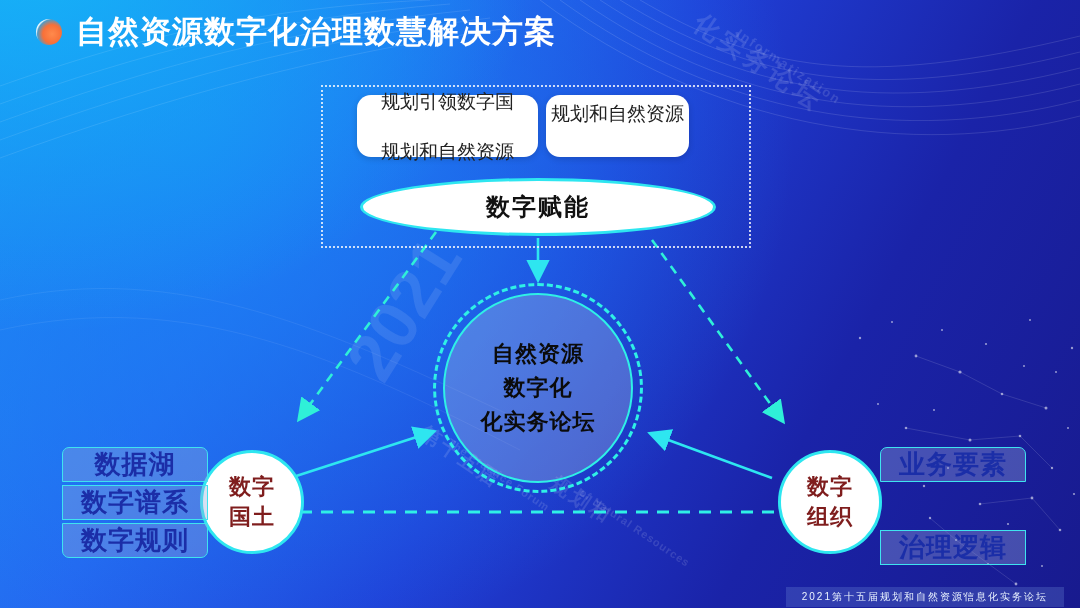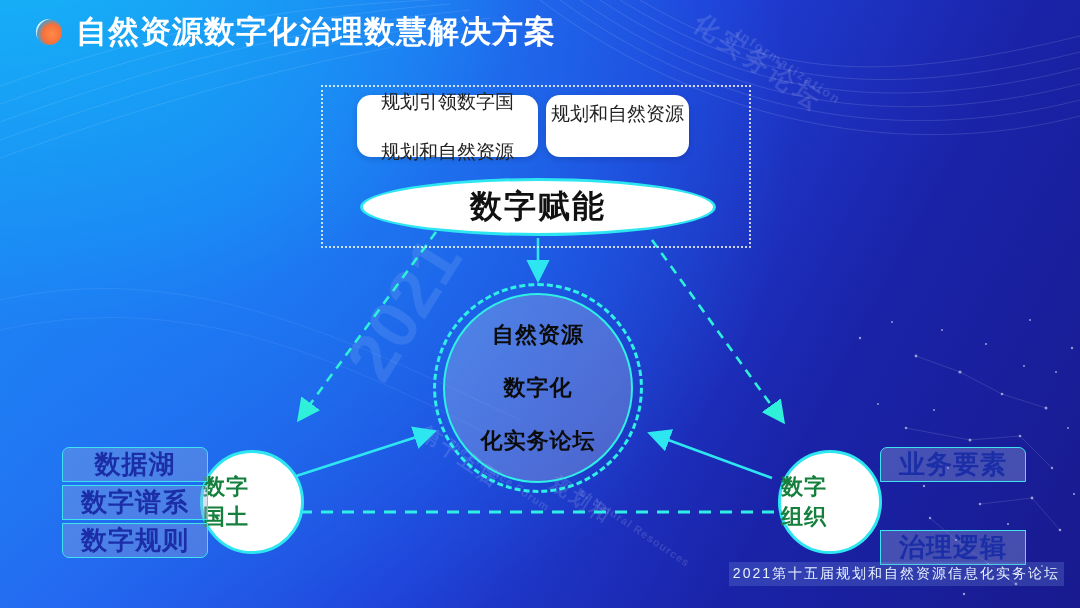--- a/index.html
+++ b/index.html
@@ -50,47 +50,47 @@
   .pill span{display:block;}
   #pill-left{left:357px;top:95px;width:181px;height:62px;}
   #pill-right{left:546px;top:95px;width:143px;height:62px;}
 
   .ellipse{
     position:absolute;left:360px;top:178px;width:356px;height:58px;
     background:#ffffff;border-radius:50%;
     border:3px solid #2ee6f0;
     box-sizing:border-box;
     display:flex;align-items:center;justify-content:center;
-    color:#111111;font-size:32px;font-weight:700;letter-spacing:2px;
+    color:#111111;font-size:24px;font-weight:700;letter-spacing:2px;
     box-shadow:0 0 0 0 rgba(0,0,0,0);
   }
 
   
   .core-outer{
     position:absolute;left:433px;top:283px;width:210px;height:210px;
     border-radius:50%;
     border:3px dashed #2ff0e6;
     box-sizing:border-box;
   }
   .core-inner{
     position:absolute;left:443px;top:293px;width:190px;height:190px;
     border-radius:50%;
     border:2px solid #2ff0e6;
     background:rgba(190,205,225,.30);
     box-sizing:border-box;
     display:flex;flex-direction:column;align-items:center;justify-content:center;
-    color:#0b0b0b;font-size:22px;font-weight:700;line-height:34px;letter-spacing:1px;gap:19px;
+    color:#0b0b0b;font-size:22px;font-weight:700;line-height:34px;letter-spacing:1px;
   }
 
   
   .node-circle{
     position:absolute;width:104px;height:104px;border-radius:50%;
     background:#ffffff;border:3px solid #2ee6f0;box-sizing:border-box;
-    display:flex;flex-direction:column;align-items:flex-start;justify-content:center;
-    color:#15803d;font-size:22px;font-weight:700;line-height:30px;letter-spacing:1px;
+    display:flex;flex-direction:column;align-items:center;justify-content:center;
+    color:#7f1d1d;font-size:22px;font-weight:700;line-height:30px;letter-spacing:1px;
   }
   #node-left{left:200px;top:450px;}
   #node-right{left:778px;top:450px;}
 
   
   .tag-stack{position:absolute;display:flex;flex-direction:column;gap:3px;}
   #tags-left{left:62px;top:447px;}
   #tags-right{left:880px;top:447px;gap:48px;}
   .tag{
     width:146px;height:35px;box-sizing:border-box;
@@ -102,24 +102,24 @@
   #tags-left .tag:first-child{border-top-left-radius:7px;border-top-right-radius:7px;}
   #tags-left .tag:last-child{border-bottom-left-radius:7px;border-bottom-right-radius:7px;}
   #tags-right .tag:first-child{border-top-left-radius:7px;border-top-right-radius:7px;}
   #tags-right .tag:last-child{border-bottom-left-radius:7px;border-bottom-right-radius:7px;}
 
   
   .connectors{position:absolute;inset:0;pointer-events:none;}
 
   
   .footer{
-    position:absolute;right:16px;bottom:22px;
+    position:absolute;right:16px;bottom:1px;
     background:rgba(120,150,225,.26);
-    padding:3px 4px;
-    color:#e9f2ff;font-size:14px;letter-spacing:2px;white-space:nowrap;
+    padding:3px 16px;
+    color:#e9f2ff;font-size:10px;letter-spacing:2px;white-space:nowrap;
   }
 
   
   .watermark{
     position:absolute;pointer-events:none;color:rgba(255,255,255,.13);
     font-weight:700;white-space:nowrap;transform-origin:left top;
   }
   #wm-1{left:706px;top:6px;font-size:26px;transform:rotate(34deg);letter-spacing:4px;}
   #wm-2{left:742px;top:26px;font-size:13px;transform:rotate(34deg);letter-spacing:2px;}
   #wm-3{left:330px;top:352px;font-size:68px;transform:rotate(-58deg);letter-spacing:0;color:rgba(255,255,255,.10);}

